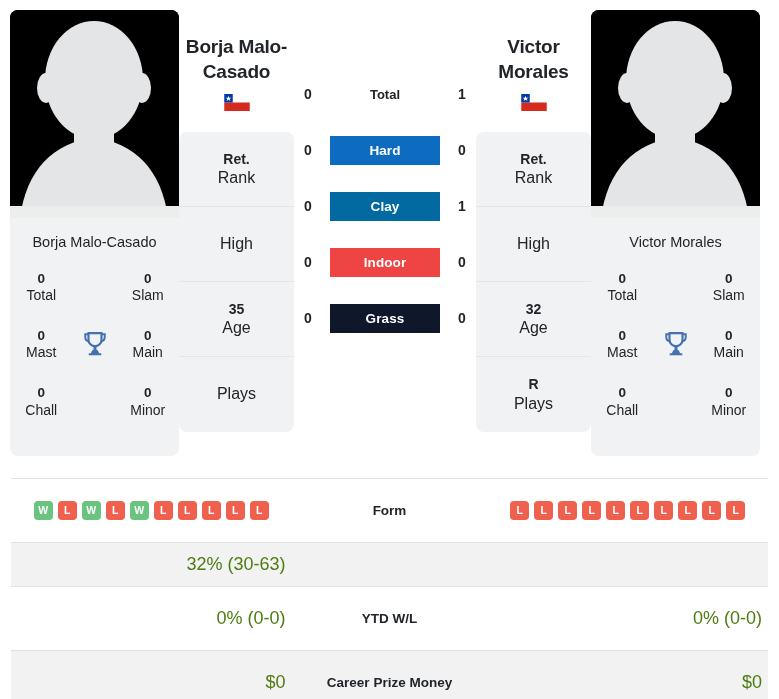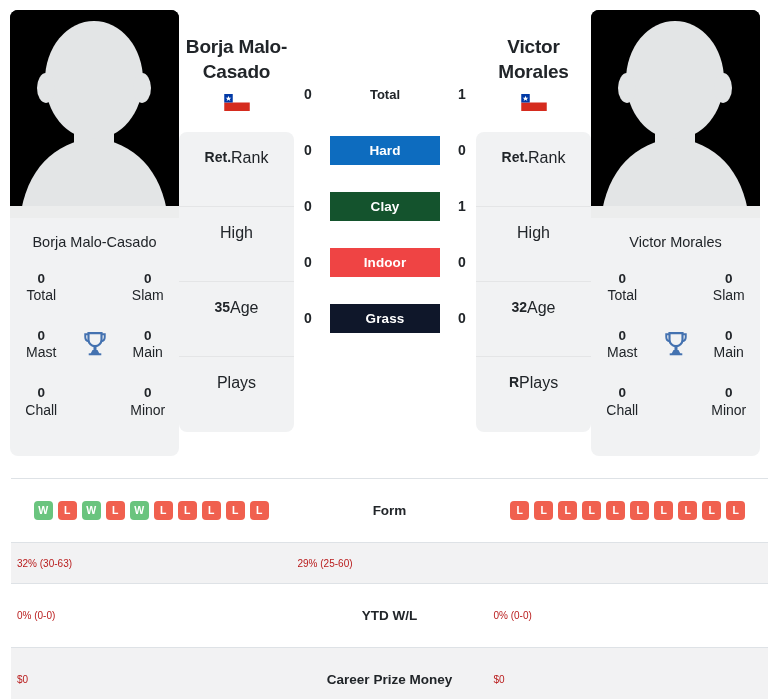--- a/index.html
+++ b/index.html
@@ -88,20 +88,21 @@
     margin-top: 21px;
     overflow: hidden;
   }
   .rank-row {
     text-align: center;
     padding: 16px 4px 16px 4px;
     border-bottom: 1px solid #e4e5e6;
     line-height: 1.3;
     min-height: 75px;
     display: flex;
+    flex-direction: column;
     justify-content: center;
   }
   .rank-row:last-child { border-bottom: none; }
   .rank-row .v { font-size: 14px; font-weight: bold; color: #212529; }
   .rank-row .l { font-size: 16px; color: #212529; }
 
   
   .center-wrap { padding-top: 56px; }
   .h2h-row {
     display: grid;
@@ -141,23 +142,23 @@
   }
   .trow {
     display: grid;
     grid-template-columns: 1fr 196px 1fr;
     align-items: center;
     border-bottom: 1px solid #dee2e6;
     min-height: 41px;
   }
   .trow.shaded { background: #f2f2f3; }
   .tcell {
-    text-align: left;
-    font-size: 10px;
-    color: #b91c1c;
+    text-align: right;
+    font-size: 18px;
+    color: #4d7c0f;
     padding: 11px 6px;
   }
   .tlabel {
     text-align: center;
     font-size: 13.5px;
     font-weight: bold;
     color: #212529;
     padding: 24px 6px;
   }
   .form-cell {
@@ -287,21 +288,21 @@
         </div>
 
         <div class="h2h-row">
           <div class="h2h-num">0</div>
           <div class="surface-pill" style="background:#0d6cbf">Hard</div>
           <div class="h2h-num">0</div>
         </div>
 
         <div class="h2h-row">
           <div class="h2h-num">0</div>
-          <div class="surface-pill" style="background:#14532d">Clay</div>
+          <div class="surface-pill" style="background:#0369a1">Clay</div>
           <div class="h2h-num">1</div>
         </div>
 
         <div class="h2h-row">
           <div class="h2h-num">0</div>
           <div class="surface-pill" style="background:#ef4444">Indoor</div>
           <div class="h2h-num">0</div>
         </div>
 
         <div class="h2h-row">
@@ -429,21 +430,20 @@
           <div class="badge l">L</div>
           <div class="badge l">L</div>
           <div class="badge l">L</div>
           <div class="badge l">L</div>
           <div class="badge l">L</div>
         </div>
     </div>
 
     <div class="trow shaded">
       <div class="tcell">32% (30-63)</div>
-      <div class="tcell">29% (25-60)</div>
     </div>
 
     <div class="trow">
       <div class="tcell">0% (0-0)</div>
       <div class="tlabel">YTD W/L</div>
       <div class="tcell">0% (0-0)</div>
     </div>
 
     <div class="trow shaded">
       <div class="tcell">$0</div>

